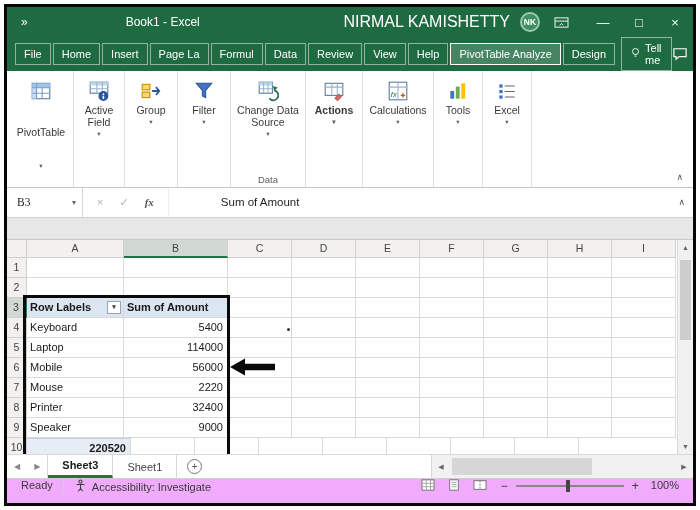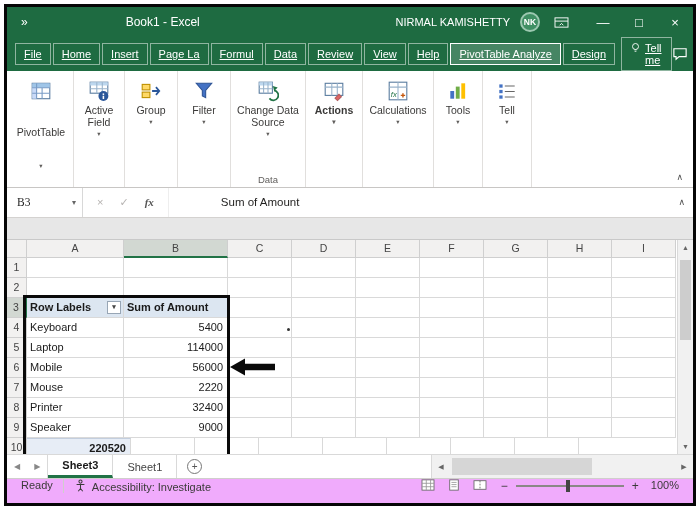--- a/index.html
+++ b/index.html
@@ -6,31 +6,31 @@
     font-family:"Liberation Sans",sans-serif;}
   *{box-sizing:border-box;}
   .window{width:692px;height:502px;margin:4px;border:3px solid #060606;background:#fff;
     display:flex;flex-direction:column;overflow:hidden;}
 
   
   .titlebar{flex:0 0 30px;background:#1e6b41;color:#fff;display:flex;align-items:center;}
   .qa{margin-left:14px;font-size:12px;letter-spacing:2px;}
   .tb-title{margin-left:96px;font-size:12px;}
   .tb-sp{flex:1;}
-  .tb-user{font-size:11px;margin-right:10px;}
+  .tb-user{font-size:16px;margin-right:10px;}
   .avatar{width:20px;height:20px;border-radius:50%;background:#3f8f63;border:2px solid #9cc8b0;
     font-size:8.5px;font-weight:bold;display:flex;align-items:center;justify-content:center;margin-right:14px;}
   .rdo{margin-right:16px;display:flex;align-items:center;}
   .winbtn{width:36px;height:30px;display:flex;align-items:center;justify-content:center;font-size:13px;}
 
   
-  .tabbar{flex:0 0 28px;background:#1e6b41;display:flex;align-items:center;color:#fff;padding-left:8px;text-decoration:underline;}
+  .tabbar{flex:0 0 28px;background:#1e6b41;display:flex;align-items:center;color:#fff;padding-left:8px;}
   .tab{padding:4px 8px;font-size:11px;border:1px solid rgba(255,255,255,.5);margin-right:2px;white-space:nowrap;}
   .tab.active{background:rgba(255,255,255,.18);border-color:#fff;}
-  .tellme{display:flex;gap:5px;border:1px solid rgba(255,255,255,.5);
+  .tellme{display:flex;align-items:center;gap:5px;border:1px solid rgba(255,255,255,.5);
     padding:4px 9px;font-size:11px;margin-left:4px;}
   .cmt{margin-left:auto;margin-right:14px;display:flex;align-items:center;}
 
   
   .ribbon{flex:0 0 94px;background:#fff;border-bottom:1px solid #c8c6c4;display:flex;position:relative;padding-left:2px;}
   .rgroup{display:flex;flex-direction:column;border-right:1px solid #e1dfdd;padding:0 3px;}
   .rbuttons{flex:1;display:flex;align-items:flex-start;padding-top:7px;}
   .rbtn{display:flex;flex-direction:column;align-items:center;gap:2px;font-size:10.5px;color:#3b3a39;
     text-align:center;padding:2px 1px;line-height:1.15;}
   .rbtn .ric svg{width:22px;height:22px;display:block;}
@@ -295,21 +295,21 @@
           <div class="rbuttons">
             <div class="rbtn rbtn-show">
               <span class="ric">
                 <svg viewBox="0 0 20 20">
                   <rect x="3" y="4" width="3" height="3" fill="#4472c4"></rect>
                   <rect x="3" y="9" width="3" height="3" fill="#4472c4"></rect>
                   <rect x="3" y="14" width="3" height="3" fill="#4472c4"></rect>
                   <path d="M8 5.5h9M8 10.5h9M8 15.5h9" stroke="#666"></path>
                 </svg>
               </span>
-              <span>Tell</span>
+              <span>Excel</span>
               <span class="chev">▾</span>
             </div>
           </div>
           <div class="rlabel"></div>
         </div>
       </div>
     <span class="collapse">∧</span>
   </div>
 
   <div class="fbar">

